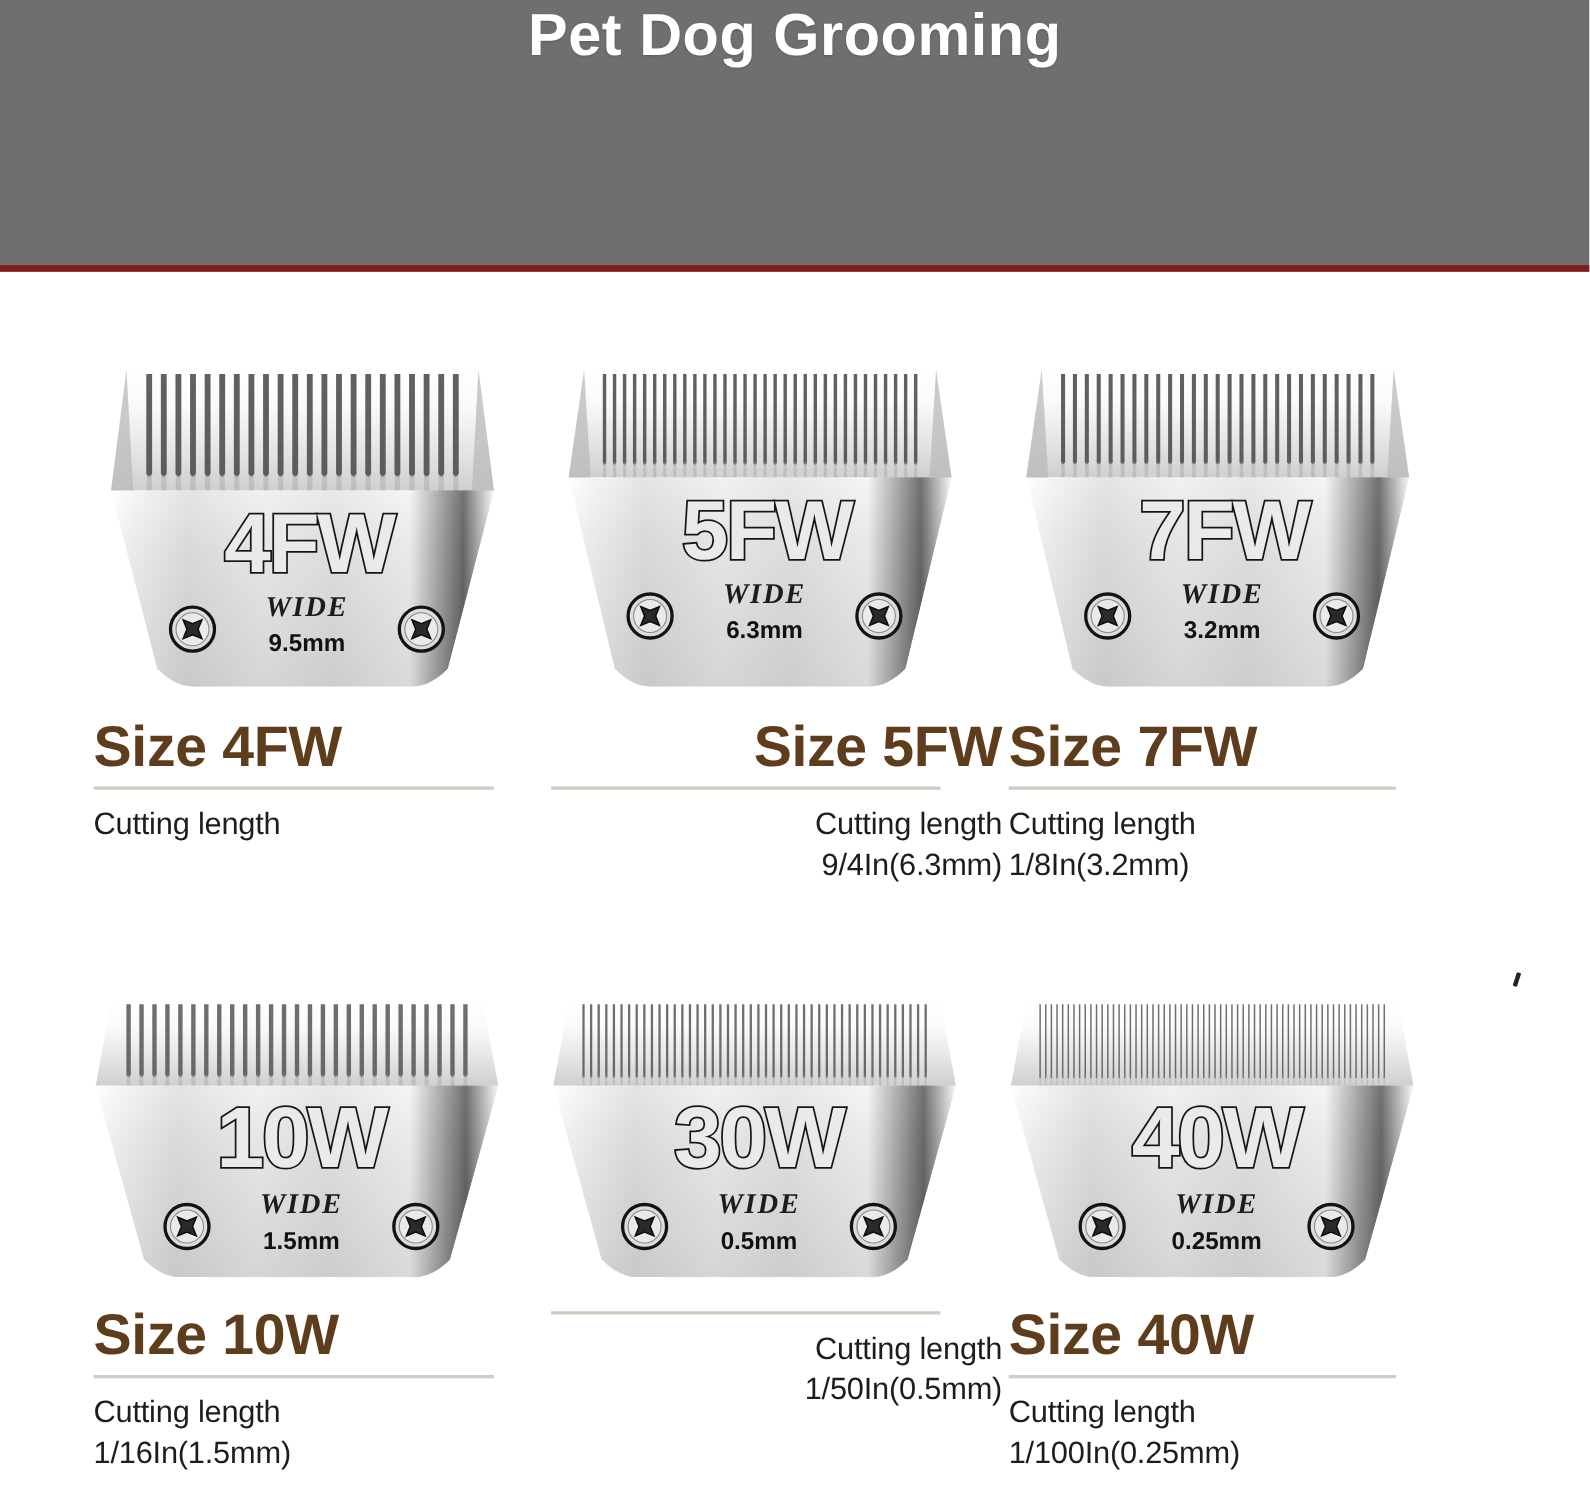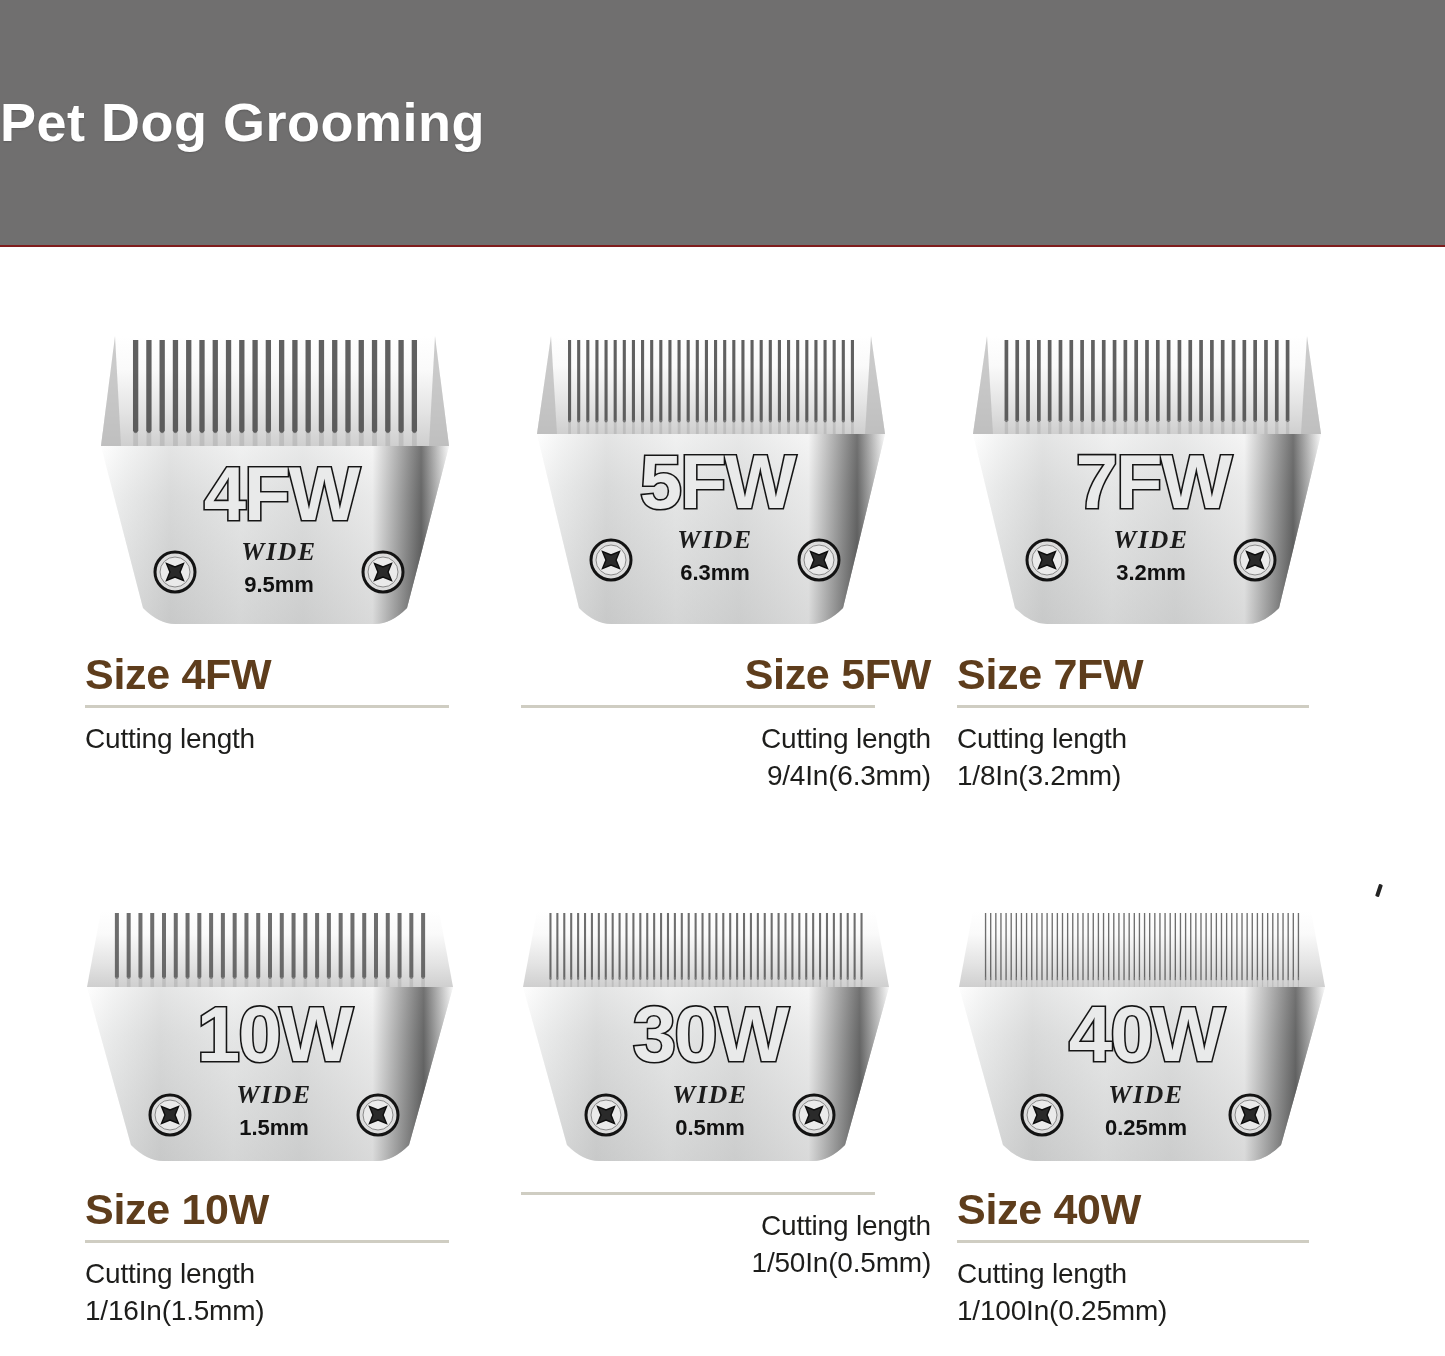--- a/index.html
+++ b/index.html
@@ -16,24 +16,24 @@
   }
 
   
   .header-band {
     position: absolute;
     left: 0;
     top: 0;
     width: 1445px;
     height: 247px;
     background: #706f6f;
-    border-bottom: 2px solid #7f1d1d;
+    border-bottom: 6px solid #7f1d1d;
     box-sizing: border-box;
     display: flex;
-    flex-direction: row;
+    flex-direction: column;
     align-items: center;
     justify-content: space-between;
   }
   .header-title-line {
     color: #ffffff;
     font-family: "Liberation Sans", sans-serif;
     font-weight: bold;
     font-size: 54px;
     line-height: 1.22;
     letter-spacing: 0.5px;
@@ -48,21 +48,20 @@
     left: 0;
     top: 247px;
     width: 1445px;
     height: 1109px;
   }
   .row {
     position: absolute;
     left: 0;
     width: 1445px;
     display: flex;
-    gap: 20px;
   }
   .row-1 { top: 85px; height: 590px; }
   .row-2 { top: 660px; height: 449px; }
 
   .card {
     width: 410px;
     position: relative;
   }
   .card-1 { margin-left: 85px; }
   .card-2 { margin-left: 6px; text-align: right; }
@@ -78,21 +77,21 @@
 
   
   .info {
     position: relative;
     padding-top: 8px;
   }
   .size-title {
     color: #5e3d1c;
     font-family: "Liberation Sans", sans-serif;
     font-weight: bold;
-    font-size: 43px;
+    font-size: 52px;
     line-height: 1.12;
     letter-spacing: -0.3px;
     white-space: nowrap;
   }
   .rule {
     height: 3px;
     background: #cfcdc2;
     margin-top: 7px;
     margin-bottom: 12px;
   }

